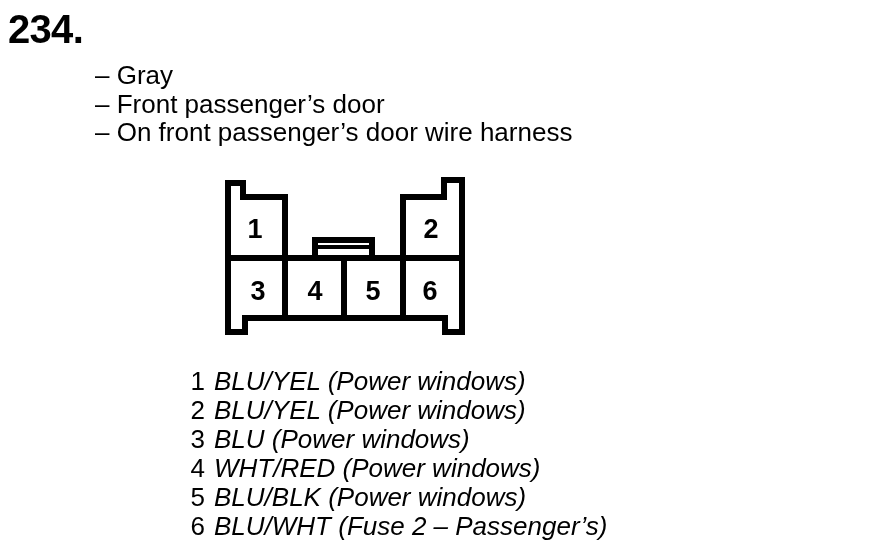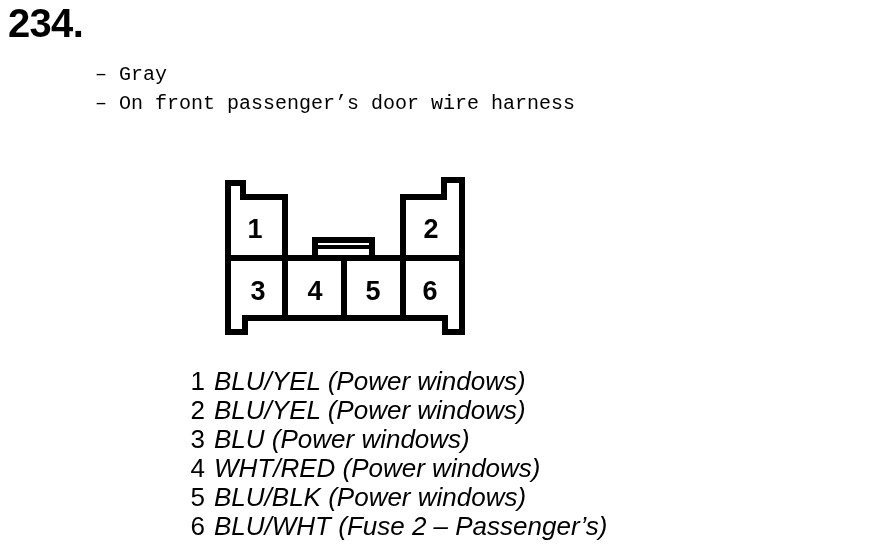--- a/index.html
+++ b/index.html
@@ -13,41 +13,40 @@
     height: 560px;
     background: #ffffff;
     color: #000000;
     font-family: "Liberation Sans", sans-serif;
     overflow: hidden;
   }
   
   .doc-header {
     position: absolute;
     left: 8px;
-    top: 0;
+    top: 6px;
     display: flex;
     font-weight: bold;
     font-size: 40px;
     letter-spacing: -0.7px;
     white-space: nowrap;
     line-height: 46px;
   }
   .doc-number {
     width: 92px;
     flex: 0 0 92px;
   }
   
   .attributes {
     position: absolute;
     left: 95px;
     top: 61px;
-    font-size: 20px;
+    font-size: 26px;
     line-height: 28.5px;
     white-space: nowrap;
-    font-family: Liberation Mono, monospace;
   }
   
   .connector-svg {
     position: absolute;
     left: 220px;
     top: 170px;
   }
   .connector-svg text {
     font-family: "Liberation Sans", sans-serif;
     font-weight: bold;
@@ -80,20 +79,21 @@
 <body>
 
 <div class="page">
 
   <div class="doc-header">
     <span class="doc-number">234.</span>
   </div>
 
   <div class="attributes">
     <div>– Gray</div>
+    <div>– Front passenger’s door</div>
     <div>– On front passenger’s door wire harness</div>
   </div>
 
   <svg class="connector-svg" width="250" height="170" viewBox="220 170 250 170" shape-rendering="crispEdges">
     <path d="M 228 183 L 243 183 L 243 197 L 285 197 L 285 258 L 315 258 L 315 240 L 372 240 L 372 258 L 403 258 L 403 197 L 444 197 L 444 180 L 462 180 L 462 332 L 445 332 L 445 318 L 245 318 L 245 332 L 228 332 Z" fill="#ffffff" stroke="#000000" stroke-width="6" stroke-linejoin="miter"></path>
     <line x1="228" y1="258" x2="462" y2="258" stroke="#000000" stroke-width="6"></line>
     <line x1="285" y1="197" x2="285" y2="318" stroke="#000000" stroke-width="6"></line>
     <line x1="344" y1="255" x2="344" y2="318" stroke="#000000" stroke-width="6"></line>
     <line x1="403" y1="197" x2="403" y2="318" stroke="#000000" stroke-width="6"></line>
     <line x1="315" y1="247" x2="372" y2="247" stroke="#000000" stroke-width="4"></line>

